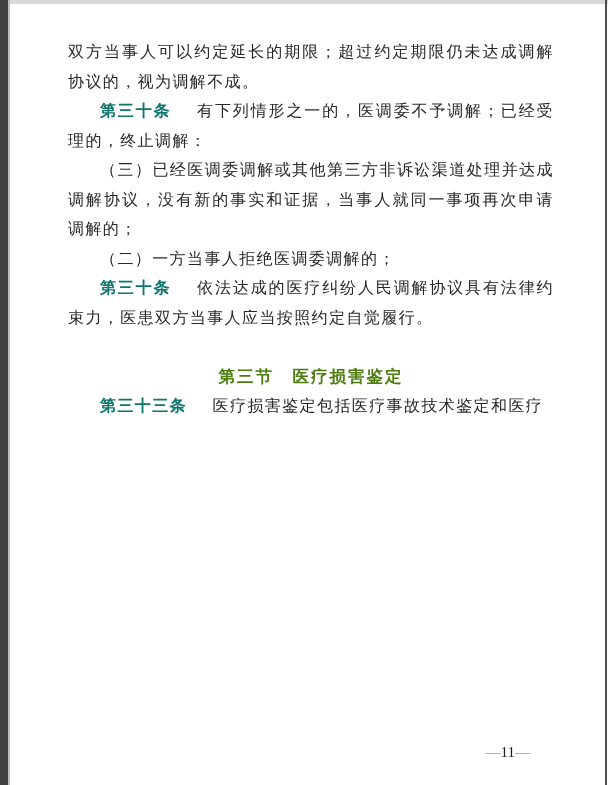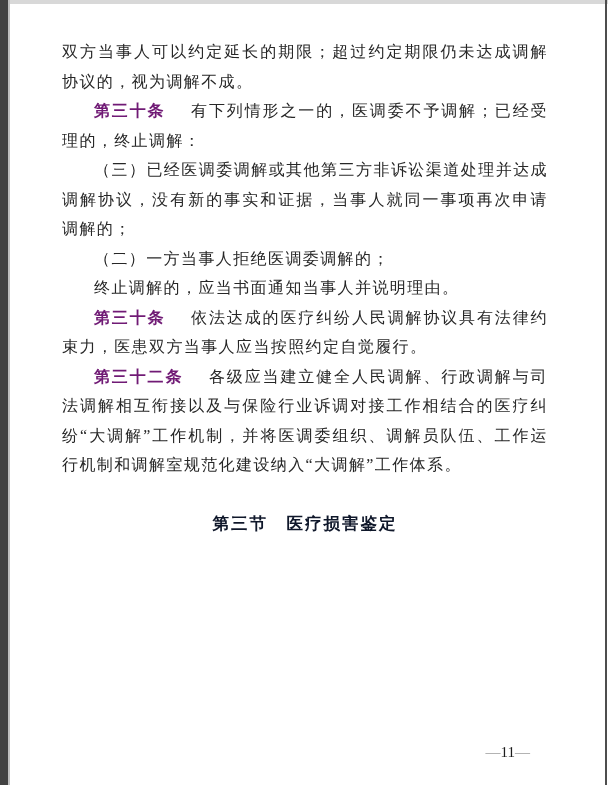--- a/index.html
+++ b/index.html
@@ -35,49 +35,49 @@
   }
   .edge-right {
     position: absolute; right: 1px; top: 0;
     width: 2px; height: 785px;
     background: #4e4e4e;
     z-index: 6;
   }
   
   .text-block {
     position: absolute;
-    left: 62px;
+    left: 68px;
     top: 37px;
     width: 486px;
     color: #272727;
     font-size: 16px;
     line-height: 29.5px;
     letter-spacing: 1.4px;
     text-align: justify;
   }
   .text-block p {
     margin: 0;
     padding: 0;
   }
   .text-block p.indent {
     text-indent: 2em;
   }
   .lead {
     font-weight: bold;
-    color: #701a75;
+    color: #0f766e;
     margin-right: 1.6em;
   }
   .section-heading {
     margin: 29.5px 0 0 0;
     padding: 0;
     text-align: center;
     text-indent: 0;
     font-size: 16.5px;
     font-weight: bold;
-    color: #0f172a;
+    color: #4d7c0f;
     line-height: 29.5px;
     letter-spacing: 2px;
   }
   
   .page-number {
     position: absolute;
     top: 743px;
     right: 78px;
     font-size: 15px;
     line-height: 18px;
@@ -100,25 +100,24 @@
   <p><span>双方当事人可以约定延长的期限；超过约定期限仍未达成调解协议的，视为调解不成。</span></p>
 
   <p class="indent"><span class="lead">第三十条</span><span>有下列情形之一的，医调委不予调解；已经受理的，终止调解：</span></p>
 
 
   <p class="indent"><span>（三）已经医调委调解或其他第三方非诉讼渠道处理并达成调解协议，没有新的事实和证据，当事人就同一事项再次申请调解的；</span></p>
 
   <p class="indent"><span>（二）一方当事人拒绝医调委调解的；</span></p>
 
 
-  <p class="indent"><span>终止调解的，应当书面通知当事人并说明理由。</span></p>
 
   <p class="indent"><span class="lead">第三十条</span><span>依法达成的医疗纠纷人民调解协议具有法律约束力，医患双方当事人应当按照约定自觉履行。</span></p>
 
 
-  <p class="indent"><span class="lead">第三十二条</span><span>各级应当建立健全人民调解、行政调解与司法调解相互衔接以及与保险行业诉调对接工作相结合的医疗纠纷“大调解”工作机制，并将医调委组织、调解员队伍、工作运行机制和调解室规范化建设纳入“大调解”工作体系。</span></p>
 
   <h3 class="section-heading">第三节　医疗损害鉴定</h3>
 
+  <p class="indent"><span class="lead">第三十三条</span><span>医疗损害鉴定包括医疗事故技术鉴定和医疗</span></p>
 
 </div>
 
 <div class="page-number"><span class="dash">—</span><span class="num">11</span><span class="dash">—</span></div>
 
 </body></html>

